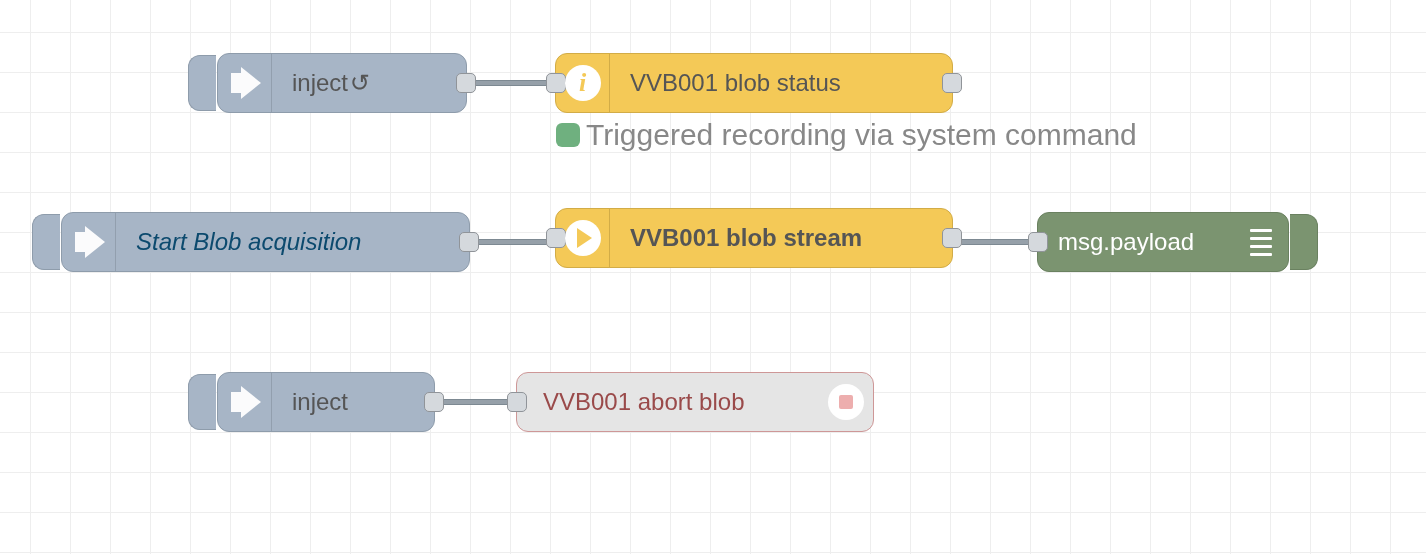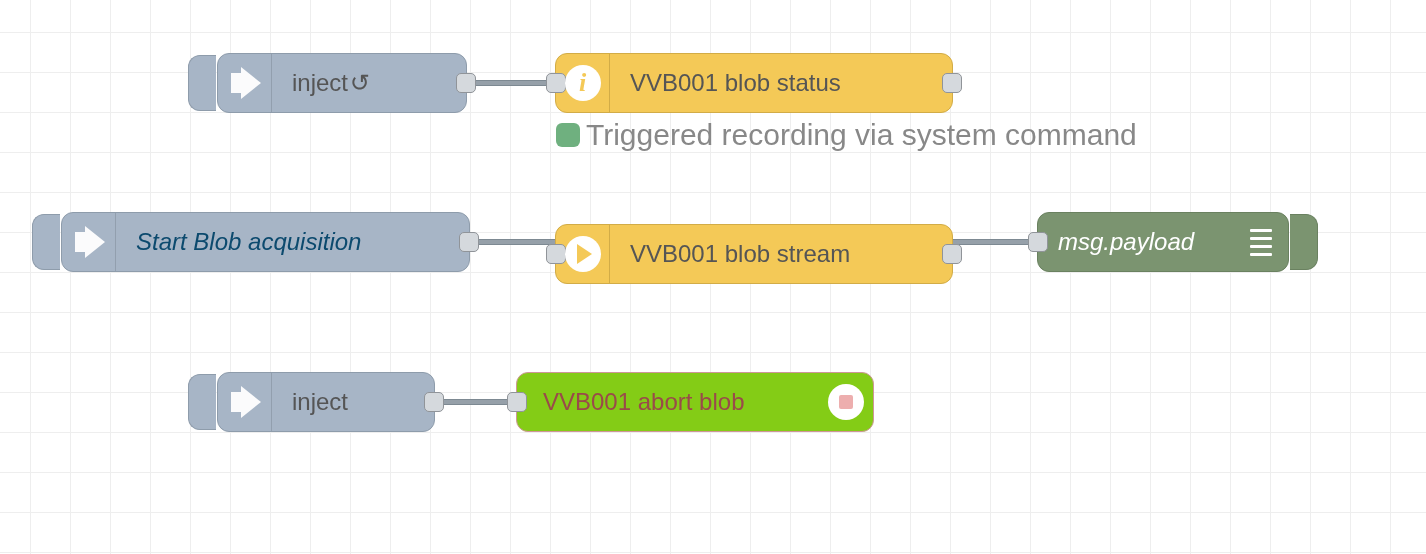--- a/index.html
+++ b/index.html
@@ -50,21 +50,21 @@
     background: #f4c957;
     border: 1px solid #d2ac47;
     color: #444;
   }
   .node.green {
     background: #7b9470;
     border: 1px solid #6a8160;
     color: #fff;
   }
   .node.pink {
-    background: #84cc16;
+    background: #e5e5e5;
     border: 1px solid #ce9797;
     color: #a04848;
   }
 
   .inject-button {
     width: 28px;
     height: 56px;
     background: #a7b5c6;
     border: 1px solid #8e9cab;
     border-right: none;
@@ -215,34 +215,34 @@
 
   <div class="node inject" style="left:61px; top:212px; width:409px;">
     <div class="inject-button"></div>
     <div class="icon-slot">
         <div class="arrow-icon"></div>
       </div>
     <div class="label italic">Start Blob acquisition</div>
     <div class="port out"></div>
   </div>
 
-  <div class="node amber" style="left:555px; top:224px; width:398px;">
+  <div class="node amber" style="left:555px; top:208px; width:398px;font-weight:bold;">
     <div class="port in"></div>
     <div class="icon-slot amber-slot">
       <div class="circle-icon">
           <div class="play-tri"></div>
         </div>
     </div>
     <div class="label dark">VVB001 blob stream</div>
     <div class="port out"></div>
   </div>
 
   <div class="node green" style="left:1037px; top:212px; width:252px;">
     <div class="port in"></div>
-    <div class="label" style="color:#fff;font-style:italic;">msg.payload</div>
+    <div class="label" style="color:#fff;">msg.payload</div>
     <div class="icon-slot green-slot-right">
       <div class="bars-icon">
           <span></span>
           <span></span>
           <span></span>
           <span></span>
         </div>
     </div>
     <div class="debug-button"></div>
   </div>

